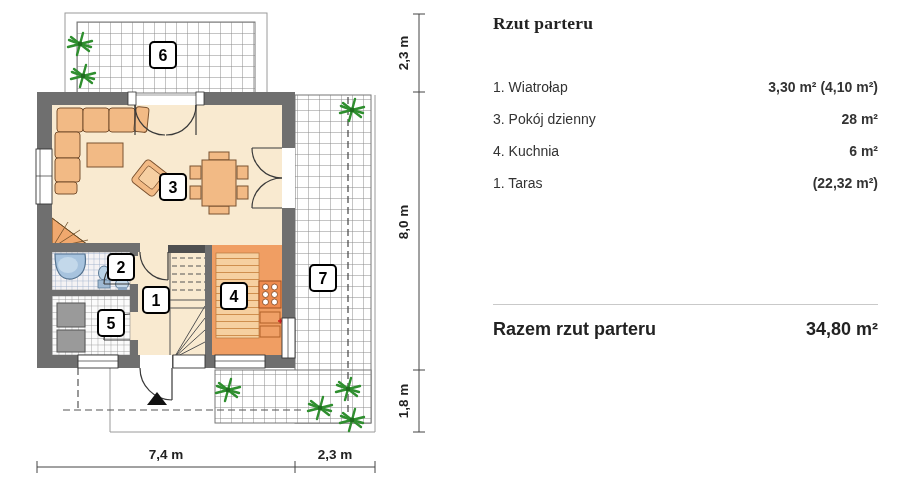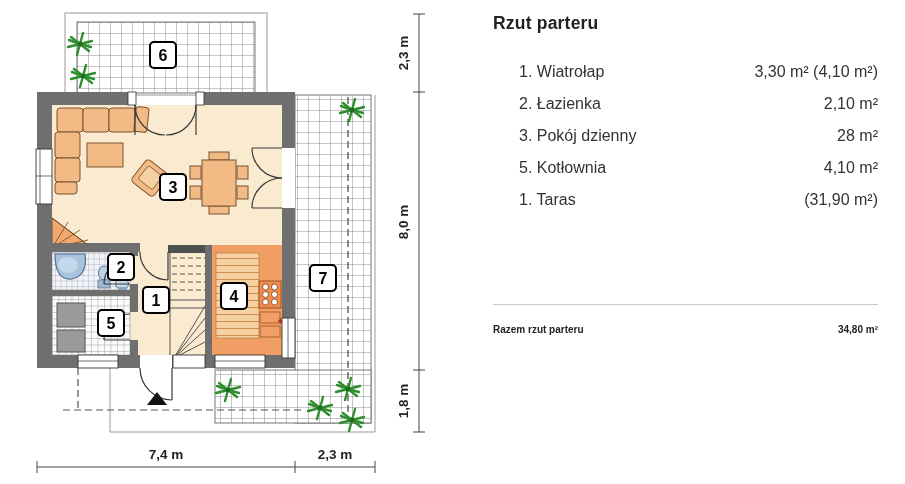--- a/index.html
+++ b/index.html
@@ -1,25 +1,25 @@
 <!DOCTYPE html>
 <html><head>
 <meta charset="utf-8">
 <style>
   html,body{margin:0;padding:0;background:#fff;}
   body{font-family:"Liberation Sans",sans-serif;}
   #stage{position:relative;width:905px;height:484px;background:#fff;overflow:hidden;}
   #planbox{position:absolute;left:0;top:0;width:460px;height:484px;}
   .panel{position:absolute;left:493px;top:0;width:385px;height:484px;}
-  .panel-title{position:absolute;left:0;top:13px;font-size:17.5px;font-weight:bold;color:#222;letter-spacing:.2px;}
+  .panel-title{position:absolute;left:0;top:13px;font-size:17.5px;font-weight:bold;color:#222;letter-spacing:.2px;font-family:Liberation Serif, serif;}
   .rows{position:absolute;left:0;top:63px;width:385px;}
-  .lrow{display:flex;justify-content:space-between;align-items:flex-start;height:32px;font-size:16px;color:#333;margin-left:26px;}
-  .lrow .val{text-align:right;white-space:nowrap;}
+  .lrow{display:flex;justify-content:space-between;align-items:flex-end;height:32px;font-size:14px;color:#333;}
+  .lrow .val{text-align:right;white-space:nowrap;font-weight:bold;}
   .sep{position:absolute;left:0;top:304px;width:385px;border-top:1px solid #c9c9c9;}
-  .total-row{position:absolute;left:0;top:313px;width:385px;display:flex;justify-content:space-between;align-items:center;height:32px;font-size:10px;font-weight:bold;color:#222;}
+  .total-row{position:absolute;left:0;top:313px;width:385px;display:flex;justify-content:space-between;align-items:center;height:32px;font-size:18px;font-weight:bold;color:#222;}
   svg text{font-family:"Liberation Sans",sans-serif;}
   .roomnum{font-size:16px;font-weight:bold;fill:#000;}
   .dimtxt{font-size:13.5px;font-weight:600;fill:#222;}
 </style>
 </head>
 <body>
 
 <div id="stage">
 
   <div id="planbox">
@@ -254,34 +254,30 @@
 
   <div class="panel">
     <div class="panel-title">Rzut parteru</div>
 
     <div class="rows">
       <div class="lrow">
         <span>1. Wiatrołap</span>
         <span class="val">3,30 m² (4,10 m²)</span>
       </div>
       <div class="lrow">
-        <span>2. Łazienka</span>
-        <span class="val">2,10 m²</span>
-      </div>
-      <div class="lrow">
         <span>3. Pokój dzienny</span>
         <span class="val">28 m²</span>
       </div>
       <div class="lrow">
-        <span>5. Kotłownia</span>
-        <span class="val">4,10 m²</span>
+        <span>4. Kuchnia</span>
+        <span class="val">6 m²</span>
       </div>
       <div class="lrow">
         <span>1. Taras</span>
-        <span class="val">(31,90 m²)</span>
+        <span class="val">(22,32 m²)</span>
       </div>
     </div>
 
     <div class="sep"></div>
 
     <div class="total-row">
       <span>Razem rzut parteru</span>
       <span class="val">34,80 m²</span>
     </div>
   </div>

